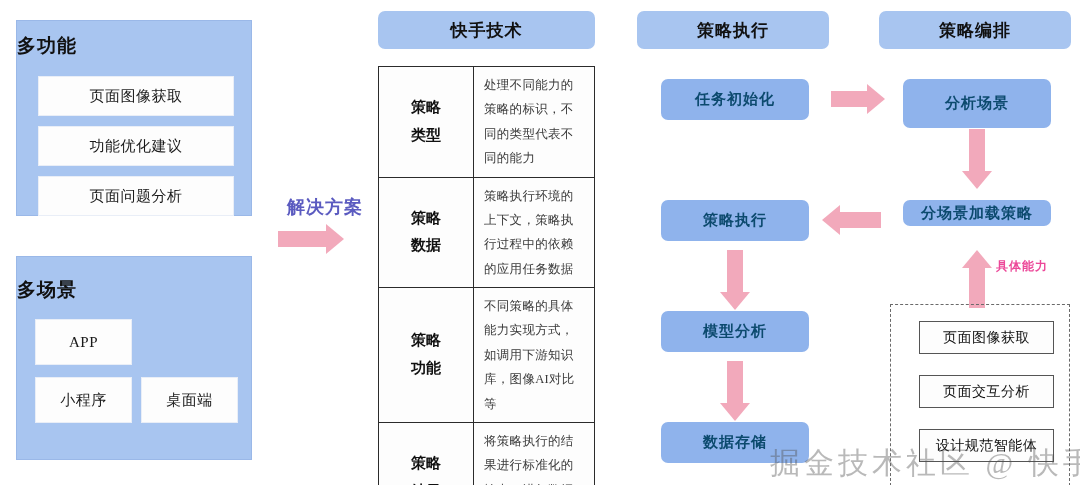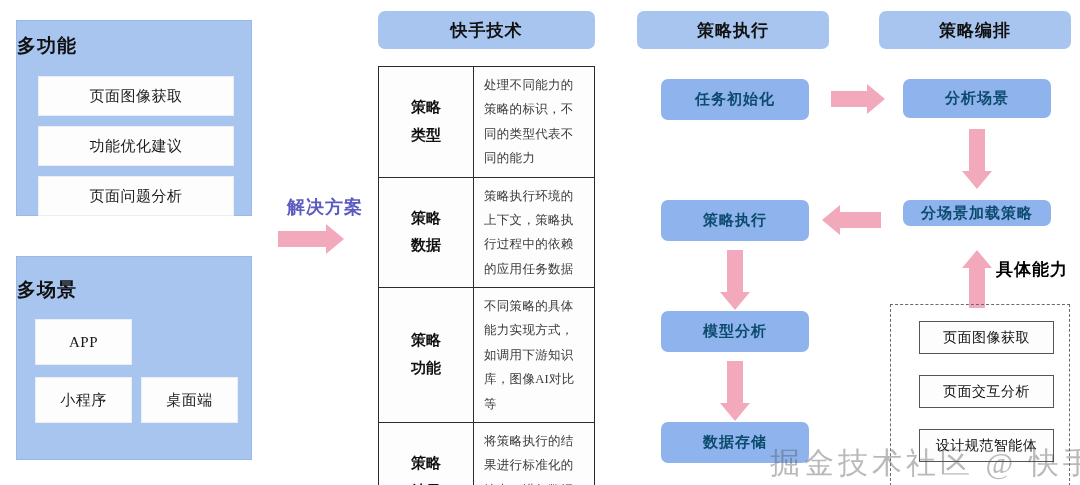--- a/index.html
+++ b/index.html
@@ -130,23 +130,23 @@
     display: flex;
     align-items: center;
     justify-content: center;
     font-size: 15px;
     font-weight: bold;
     color: #0c4a6e;
     letter-spacing: 1px;
   }
   .capability-label {
     position: absolute;
-    font-size: 17px;
-    font-weight: bold;
-    color: #000000;
+    font-size: 12px;
+    font-weight: bold;
+    color: #ec4899;
     letter-spacing: 1px;
     white-space: nowrap;
   }
   .dashed-group {
     position: absolute;
     border: 1px dashed #6a6a6a;
     background: transparent;
   }
   .outline-chip {
     position: absolute;
@@ -233,21 +233,21 @@
 <div class="section-header" style="left:637px; top:11px; width:192px; height:38px;">策略执行</div>
 <div class="section-header" style="left:879px; top:11px; width:192px; height:38px;">策略编排</div>
 
 <div class="flow-box" style="left:661px; top:79px; width:148px; height:41px;">任务初始化</div>
 
 <div class="abs" style="left:831px; top:82px; width:66px; height:34px;">
   <div class="arrow-shaft-h" style="left:0px; top:9px; width:38px; height:16px;"></div>
   <div class="arrow-head-r" style="left:36px; top:2px;"></div>
 </div>
 
-<div class="flow-box" style="left:903px; top:79px; width:148px; height:39px;">分析场景</div>
+<div class="flow-box" style="left:903px; top:79px; width:148px; height:49px;">分析场景</div>
 
 <div class="abs" style="left:962px; top:129px; width:30px; height:62px;">
   <div class="arrow-shaft-v" style="left:7px; top:0px; width:16px; height:44px;"></div>
   <div class="arrow-head-d" style="left:0px; top:42px;"></div>
 </div>
 
 <div class="flow-box" style="left:661px; top:200px; width:148px; height:41px;">策略执行</div>
 
 <div class="abs" style="left:822px; top:203px; width:76px; height:34px;">
   <div class="arrow-head-l" style="left:0px; top:2px;"></div>

